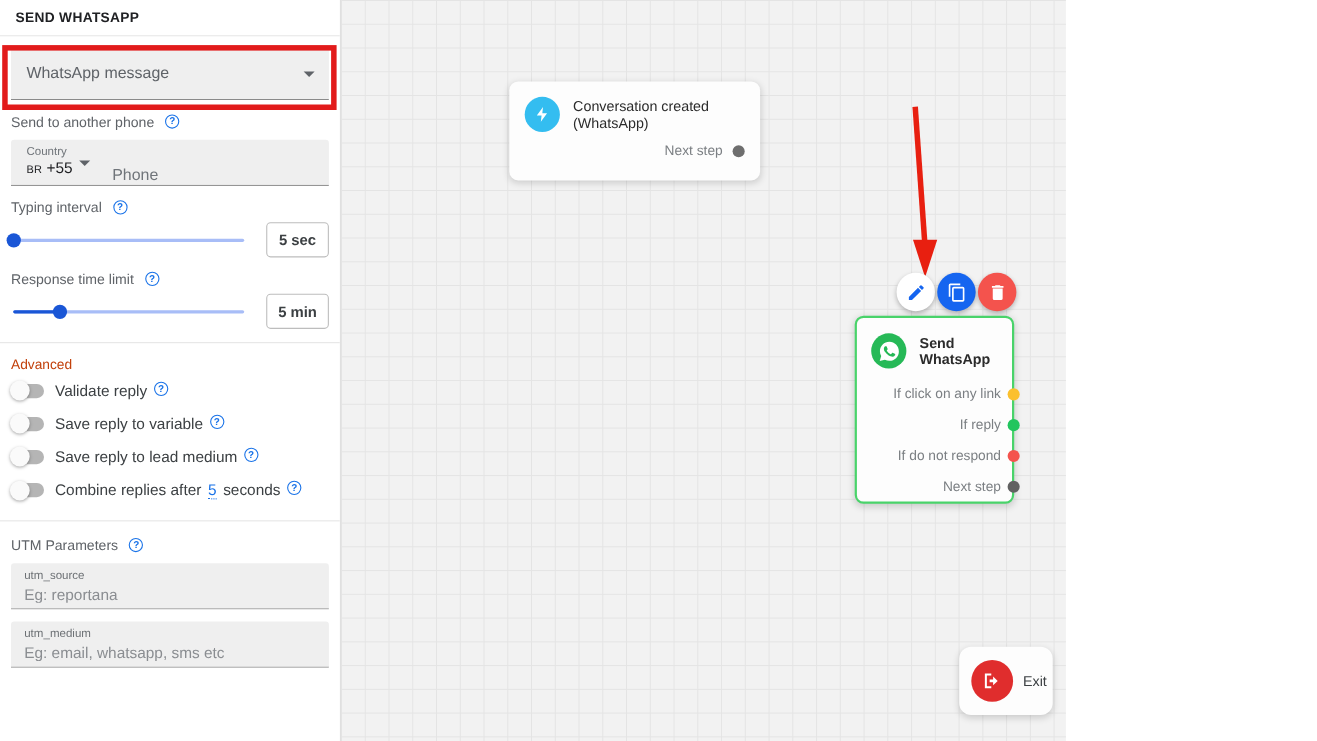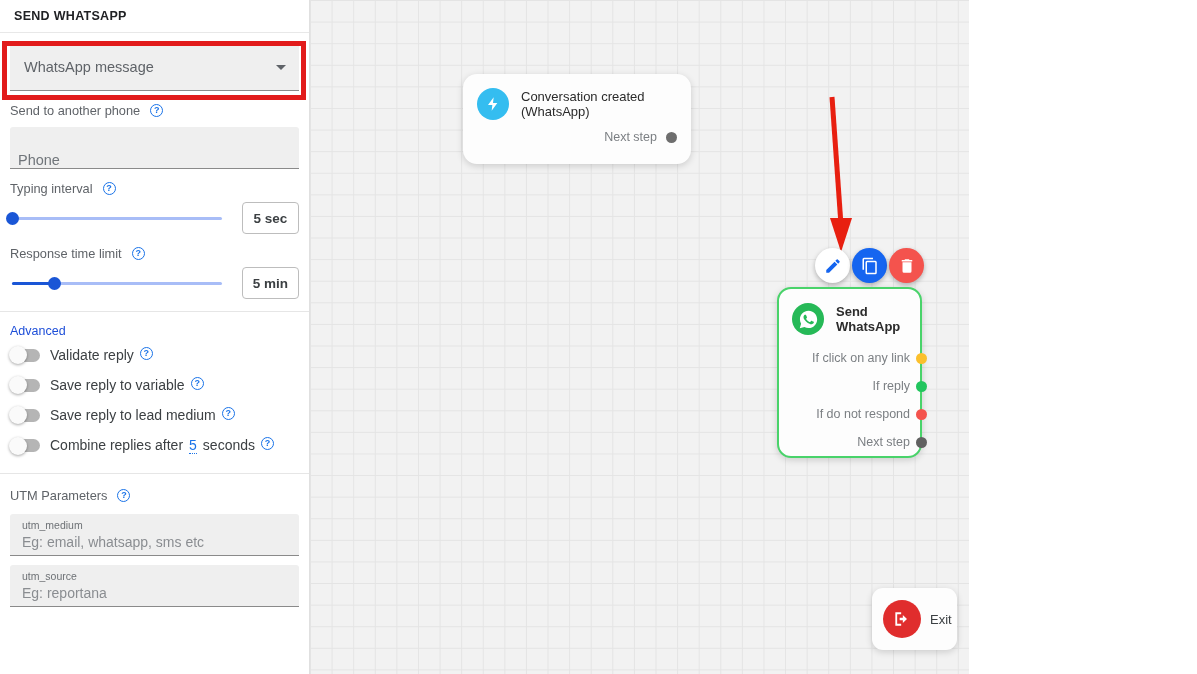--- a/index.html
+++ b/index.html
@@ -119,21 +119,21 @@
     background: #1a56d6; border-radius: 50%;
   }
   .value-box {
     width: 57px; height: 32px; border: 1px solid #bdbdbd; border-radius: 4px;
     display: flex; align-items: center; justify-content: center;
     font-size: 13.5px; color: #3c4043; background: #fff; flex: none;
     cursor: pointer;
   }
 
   
-  .adv-title { font-size: 12.5px; color: #1d4ed8; padding: 12px 10px 2px 10px; }
+  .adv-title { font-size: 12.5px; color: #c2410c; padding: 12px 10px 2px 10px; }
   .toggle-row {
     display: flex; align-items: center; gap: 10px;
     padding: 7px 10px; cursor: pointer;
   }
   .switch {
     position: relative; width: 30px; height: 13px;
     background: #b5b5b5; border-radius: 7px; flex: none;
   }
   .switch .knob {
     position: absolute; left: -1px; top: -2.5px;
@@ -162,21 +162,21 @@
     position: relative; flex: 1; height: 674px; overflow: hidden;
     background-color: #f2f2f2;
     background-image:
       linear-gradient(to right, #e4e4e4 1px, transparent 1px),
       linear-gradient(to bottom, #e4e4e4 1px, transparent 1px);
     background-size: 21.6px 21.6px;
   }
 
   .node {
     position: absolute; background: #fdfdfd;
-    border-radius: 14px;
+    border-radius: 8px;
     box-shadow: 0 2px 7px rgba(0,0,0,.16);
     cursor: pointer;
   }
   .node-trigger { left: 153px; top: 74px; width: 228px; height: 90px; padding: 14px 14px 0 14px; }
   .node-head { display: flex; align-items: center; gap: 12px; }
   .icon-circle {
     width: 32px; height: 32px; border-radius: 50%;
     display: flex; align-items: center; justify-content: center; flex: none;
   }
   .icon-bolt { background: #34bdf0; }
@@ -240,20 +240,28 @@
     </div>
 
     <div class="highlight-box"></div>
 
     <div class="field-label">
       <span>Send to another phone</span>
       <span class="help">?</span>
     </div>
 
     <div class="phone-row">
+      <div class="country-box">
+        <div class="cap">Country</div>
+        <div class="cval">
+          <span class="br">BR</span>
+          <span>+55</span>
+        </div>
+        <span class="country-caret"></span>
+      </div>
       <input class="phone-input" type="text" placeholder="Phone" style="">
     </div>
 
     <div class="field-label">
       <span>Typing interval</span>
       <span class="help">?</span>
     </div>
     <div class="slider-row">
       <div class="slider">
         <div class="track"></div>
@@ -322,28 +330,28 @@
       </span>
     </div>
 
     <div class="divider" style="margin-top:12px"></div>
 
     <div class="field-label" style="padding-top:14px">
       <span>UTM Parameters</span>
       <span class="help">?</span>
     </div>
 
+    <div class="utm-field">
+      <div class="cap">utm_source</div>
+      <input type="text" placeholder="Eg: reportana" style="">
+    </div>
+
     <div class="utm-field" style="margin-top:11px">
       <div class="cap">utm_medium</div>
       <input type="text" placeholder="Eg: email, whatsapp, sms etc" style="">
-    </div>
-
-    <div class="utm-field">
-      <div class="cap">utm_source</div>
-      <input type="text" placeholder="Eg: reportana" style="">
     </div>
 
   </div>
 
   <div id="canvas">
 
     <div class="node node-trigger">
       <div class="node-head">
         <span class="icon-circle icon-bolt">
           <svg width="16" height="16" viewBox="0 0 24 24">

